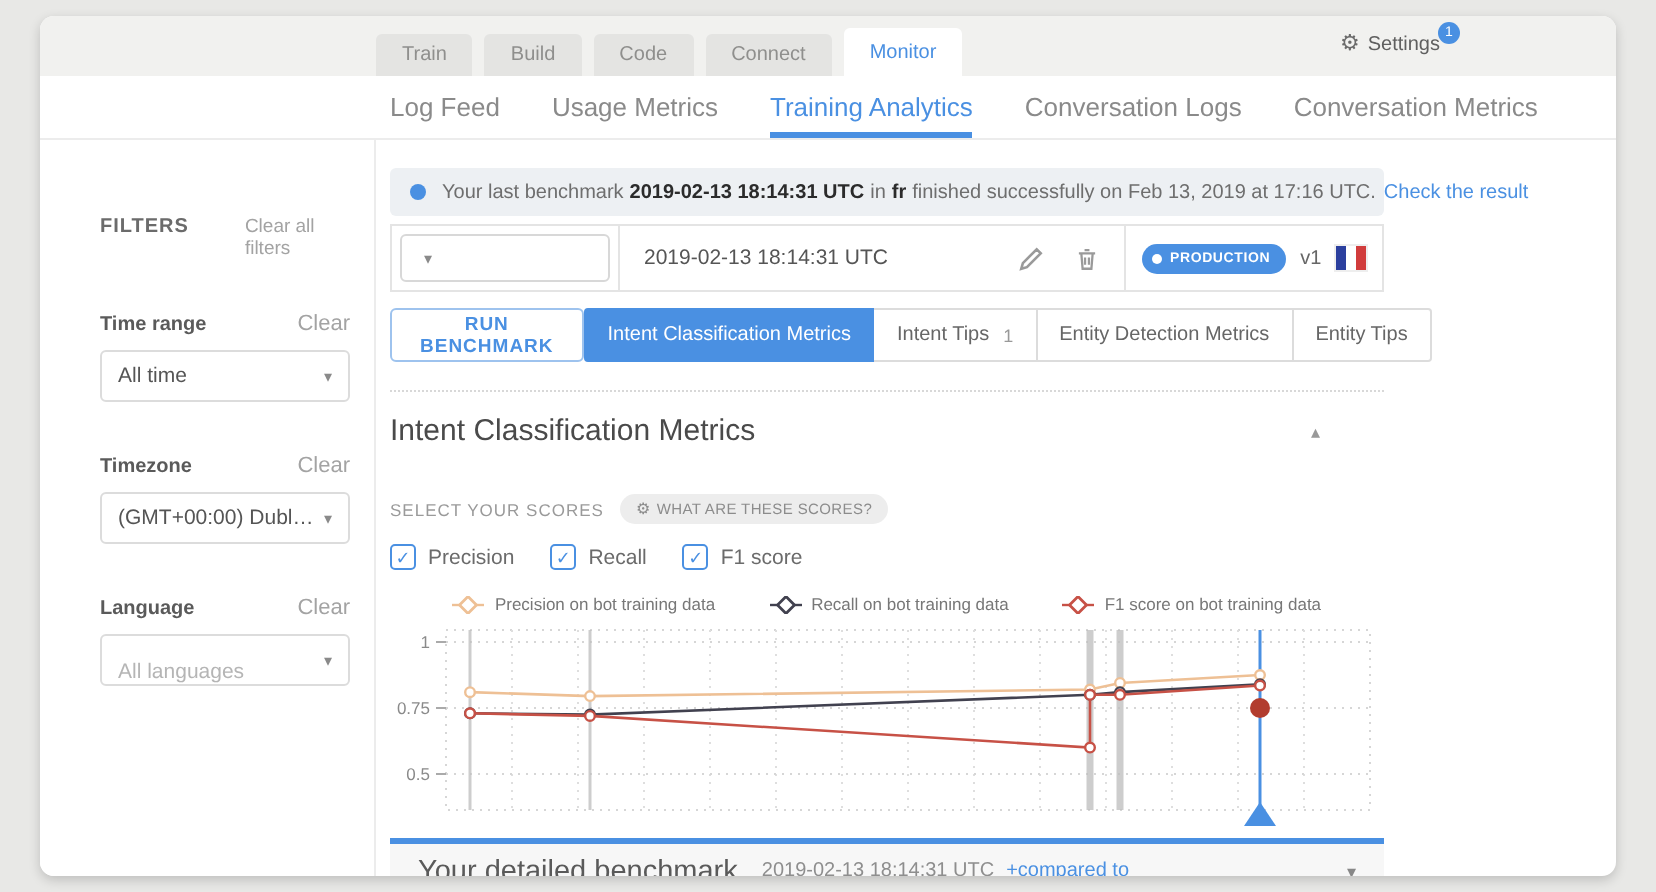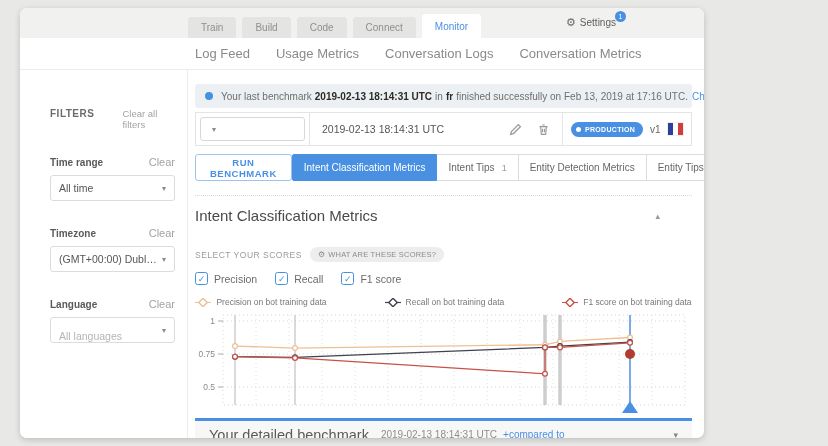--- a/index.html
+++ b/index.html
@@ -1,19 +1,19 @@
 <!DOCTYPE html>
 <html><head>
 <meta charset="utf-8">
 <style>
   * { margin:0; padding:0; box-sizing:border-box; }
   html,body { width:828px; height:446px; }
   body { font-family:"Liberation Sans", sans-serif; background:#e8e8e6; position:relative; overflow:hidden; }
 
-  .card { position:absolute; left:20px; top:8px; width:684px; height:430px;
+  .card { position:absolute; left:20px; top:8px; width:788px; height:430px;
           background:#fff; border-radius:7px; box-shadow:0 2px 6px rgba(0,0,0,.18); overflow:hidden; }
 
   
   .topstrip { position:absolute; left:0; top:0; width:100%; height:30px; background:#f1f1ef; }
   .toptabs { position:absolute; left:168px; bottom:0; display:flex; align-items:flex-end; gap:6px; }
   .toptab { height:21px; padding:0 13px; background:#e4e4e2; color:#8f8f8d; font-size:10px;
             border-radius:3px 3px 0 0; display:flex; align-items:center; cursor:pointer; }
   .toptab.active { background:#fff; color:#4a90e2; height:24px; }
   .settings { position:absolute; right:88px; top:9px; display:flex; align-items:center; gap:4px;
               color:#5f5f5f; font-size:10px; cursor:pointer; }
@@ -94,21 +94,21 @@
   .helppill { background:#ededed; border-radius:9px; padding:3px 8px; font-size:7.5px; color:#8c8c8c;
               display:flex; align-items:center; gap:3px; cursor:pointer; letter-spacing:.2px; }
   .helppill .hg { font-size:8px; color:#8c8c8c; }
 
   .cbrow { margin-top:10px; display:flex; align-items:center; gap:18px; }
   .cbitem { display:flex; align-items:center; gap:6px; cursor:pointer; }
   .cbox { width:13px; height:13px; border:1.5px solid #4a90e2; border-radius:2.5px; display:flex;
           align-items:center; justify-content:center; color:#4a90e2; font-size:9px; background:#fff; }
   .cblbl { font-size:10.5px; color:#6b6b6b; }
 
-  .legend { margin-top:12px; display:flex; justify-content:center; gap:58px; }
+  .legend { margin-top:12px; display:flex; justify-content:center; gap:27px; }
   .litem { display:flex; align-items:center; gap:5px; }
   .litem span { font-size:8.5px; color:#777; }
 
   .chartwrap { margin-top:2px; }
 
   .bottombar { height:30px; background:#f7f7f7; border-top:3px solid #4a90e2; display:flex;
                align-items:center; padding:0 14px; }
   .bbtitle { font-size:14.5px; color:#5a5a5a; }
   .bbtime { font-size:10px; color:#8e8e8e; margin-left:12px; }
   .bblink { font-size:10px; color:#4a90e2; text-decoration:underline; margin-left:6px; cursor:pointer; }
@@ -132,20 +132,21 @@
       <span class="settings-wrap">
         <span>Settings</span>
         <span class="badge-dot">1</span>
       </span>
     </div>
   </div>
 
   <div class="subnav">
     <div class="subitem">Log Feed</div>
     <div class="subitem">Usage Metrics</div>
+    <div class="subitem active">Training Analytics</div>
     <div class="subitem">Conversation Logs</div>
     <div class="subitem">Conversation Metrics</div>
   </div>
 
   <div class="sidebar">
     <div class="f-head">
       <span class="f-title">FILTERS</span>
       <span class="f-clearall">Clear all filters</span>
     </div>
     <div class="f-group">

